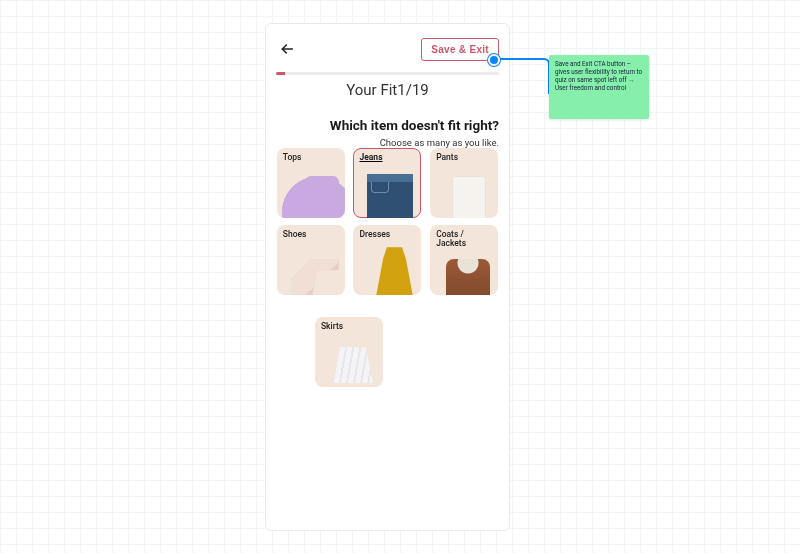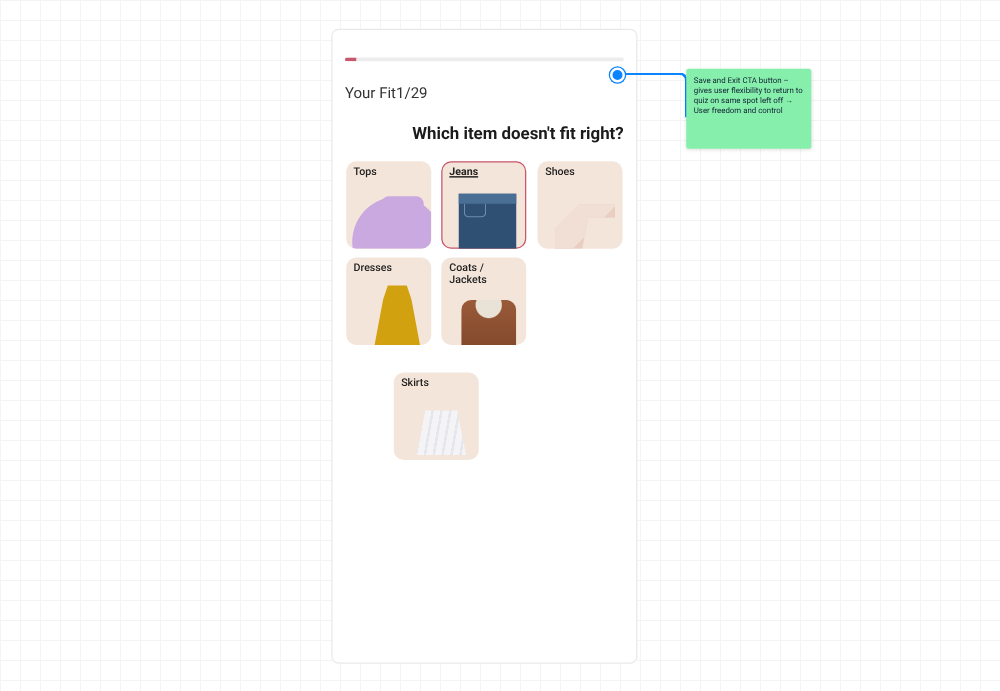--- a/index.html
+++ b/index.html
@@ -61,43 +61,42 @@
     background: #ececec;
     border-radius: 2px;
     overflow: hidden;
   }
   .progress > div {
     height: 100%;
     background: #c9586c;
   }
 
   .meta {
-    display: flex; justify-content: flex-start;
-    font-size: 12px;
+    display: flex; justify-content: center;
+    font-size: 15px;
     color: #333;
-    margin-top: 18px;
+    margin-top: 6px;
   }
 
   .headings {
     text-align: right;
     margin-top: 18px;
   }
   .headings h1 {
     font-size: 13.5px;
     font-weight: 700;
     color: #1b1b1b;
   }
   .headings p {
     font-size: 9.5px;
     color: #333;
     margin-top: 4px;
   }
 
   .grid {
-    margin-top: 14px;
     display: grid;
     grid-template-columns: repeat(3, 1fr);
     gap: 7px;
     justify-items: center;
   }
   .grid.row3 {
     grid-template-columns: 1fr 1fr 1fr;
   }
   .grid.row-center {
     grid-template-columns: 1fr 1fr;
@@ -250,42 +249,56 @@
     font-size: 5px;
     color: #2a5a7d;
     opacity: .7;
   }
 </style>
 </head>
 <body>
 
 <div class="phone">
 
+  <div class="topbar">
+    <div class="back">
+      <svg width="16" height="16" viewBox="0 0 24 24" fill="none" stroke="currentColor" stroke-width="2.4" stroke-linecap="round" stroke-linejoin="round">
+          <line x1="20" y1="12" x2="5" y2="12"></line>
+          <polyline points="11 18 5 12 11 6"></polyline>
+        </svg>
+    </div>
+    <button class="save-exit">Save &amp; Exit</button>
+  </div>
 
   <div class="progress">
     <div style="width:4%"></div>
   </div>
 
   <div class="meta">
     <span>Your Fit</span>
-    <span>1/29</span>
+    <span>1/19</span>
   </div>
 
   <div class="headings">
     <h1>Which item doesn't fit right?</h1>
+    <p>Choose as many as you like.</p>
   </div>
 
   <div class="grid row3">
     <div class="card">
       <span class="label">Tops</span>
       <div class="art art-tops"></div>
     </div>
     <div class="card selected">
       <span class="label">Jeans</span>
       <div class="art art-jeans"></div>
+    </div>
+    <div class="card">
+      <span class="label">Pants</span>
+      <div class="art art-pants"></div>
     </div>
     <div class="card">
       <span class="label">Shoes</span>
       <div class="art art-shoes"></div>
     </div>
     <div class="card">
       <span class="label">Dresses</span>
       <div class="art art-dresses"></div>
     </div>
     <div class="card">

